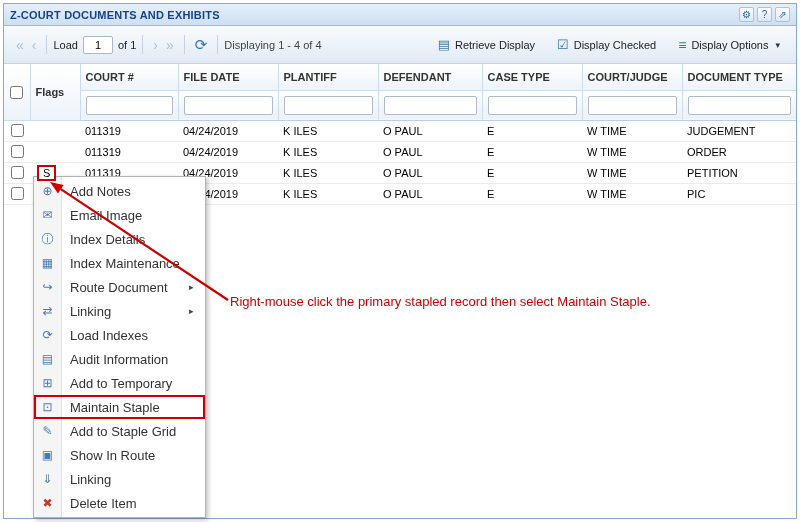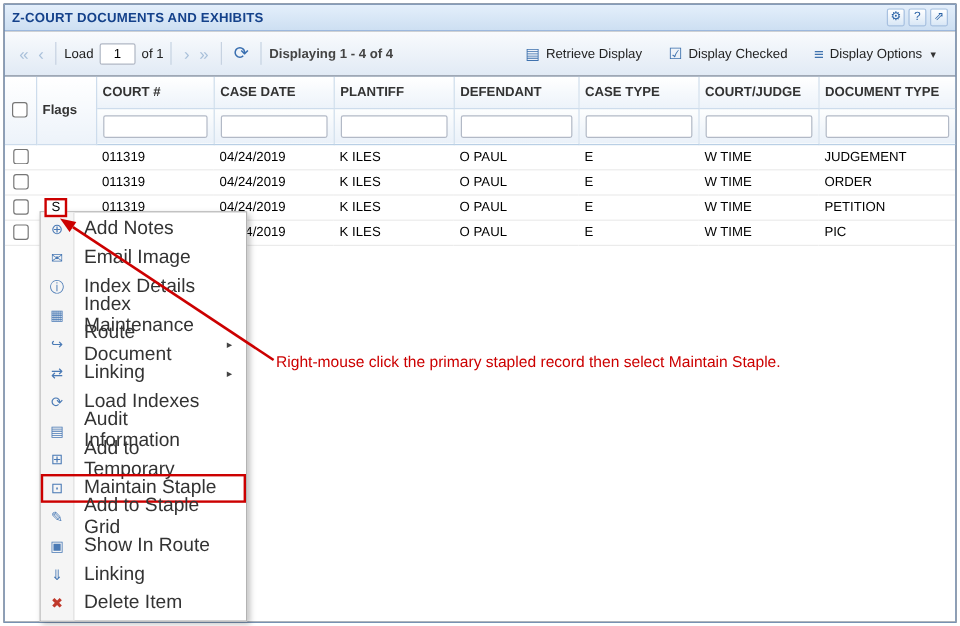--- a/index.html
+++ b/index.html
@@ -19,21 +19,21 @@
 
   
   .toolbar { height: 38px; background: linear-gradient(#f9fbfd, #e1eaf5); border-bottom: 1px solid #c2d2e5;
              display: flex; align-items: center; padding: 0 8px; font-size: 11px; color: #222; }
   .pgbtn { font-size: 14px; padding: 0 4px; cursor: pointer; line-height: 1; }
   .pgbtn.disabled { color: #a9c0da; }
   .pgbtn.refresh { color: #3a6fb0; font-size: 15px; }
   .tb-sep { width: 1px; height: 19px; background: #c6d2e1; margin: 0 6px; }
   .page-input { width: 30px; height: 18px; border: 1px solid #b0b7c4; border-radius: 2px;
                 font-size: 11px; text-align: center; margin: 0 5px; font-family: "Liberation Sans", sans-serif; }
-  .displaying { color: #444; font-weight: bold; }
+  .displaying { color: #444; }
   .tb-spacer { flex: 1; }
   .tb-btn { display: flex; align-items: center; gap: 5px; padding: 4px 7px; cursor: pointer;
             color: #222; border: 1px solid transparent; border-radius: 2px; margin-left: 6px; white-space: nowrap; }
   .bicon { color: #3f72ae; font-size: 13px; line-height: 1; }
   .bicon.burger { font-weight: bold; font-size: 14px; }
   .caret { font-size: 9px; color: #333; margin-left: 2px; }
 
   
   .grid-area { height: 454px; overflow: hidden; background: #fff; }
   .grid-table { border-collapse: collapse; table-layout: fixed; width: 792px; font-size: 11px; }
@@ -54,21 +54,21 @@
   
   .context-menu { position: absolute; left: 29px; top: 172px; width: 173px; background: #fff;
                   border: 1px solid #b3b3b3; box-shadow: 2px 2px 5px rgba(0,0,0,.25);
                   padding: 2px 0; z-index: 10; }
   .context-menu::before { content: ""; position: absolute; left: 0; top: 0; bottom: 0; width: 27px;
                           background: #f5f5f5; border-right: 1px solid #e1e1e1; }
   .menu-item { position: relative; display: flex; align-items: center; height: 24px; cursor: pointer; }
   .menu-item.highlight { outline: 2px solid #cc0000; outline-offset: -2px; }
   .mi-icon { width: 27px; text-align: center; font-size: 12px; color: #4a7ab5; flex: 0 0 27px; }
   .mi-icon.red { color: #c0392b; }
-  .mi-label { padding-left: 9px; font-size: 16px; color: #333; flex: 1; }
+  .mi-label { padding-left: 9px; font-size: 13px; color: #333; flex: 1; }
   .mi-sub { width: 16px; font-size: 9px; color: #444; }
 
   
   .annotation-svg { position: absolute; left: 0; top: 0; width: 794px; height: 516px;
                     pointer-events: none; z-index: 25; }
   .annotation-text { position: absolute; left: 226px; top: 290px; font-size: 13px; font-weight: normal;
                      color: #cc0000; white-space: nowrap; z-index: 30; }
 </style>
 </head>
 <body>
@@ -126,21 +126,21 @@
           <col style="width:104px">
           <col style="width:100px">
           <col style="width:100px">
         <col style="width:114px">
       </colgroup>
       <thead>
         <tr class="hdr">
           <th rowspan="2" class="cb-col"><input type="checkbox" style=""></th>
           <th rowspan="2">Flags</th>
           <th>COURT #</th>
-          <th>CASE DATE</th>
+          <th>FILE DATE</th>
           <th>PLANTIFF</th>
           <th>DEFENDANT</th>
           <th>CASE TYPE</th>
           <th>COURT/JUDGE</th>
           <th>DOCUMENT TYPE</th>
         </tr>
         <tr class="filter">
           <td><input class="filter-input" style=""></td>
           <td><input class="filter-input" style=""></td>
           <td><input class="filter-input" style=""></td>

